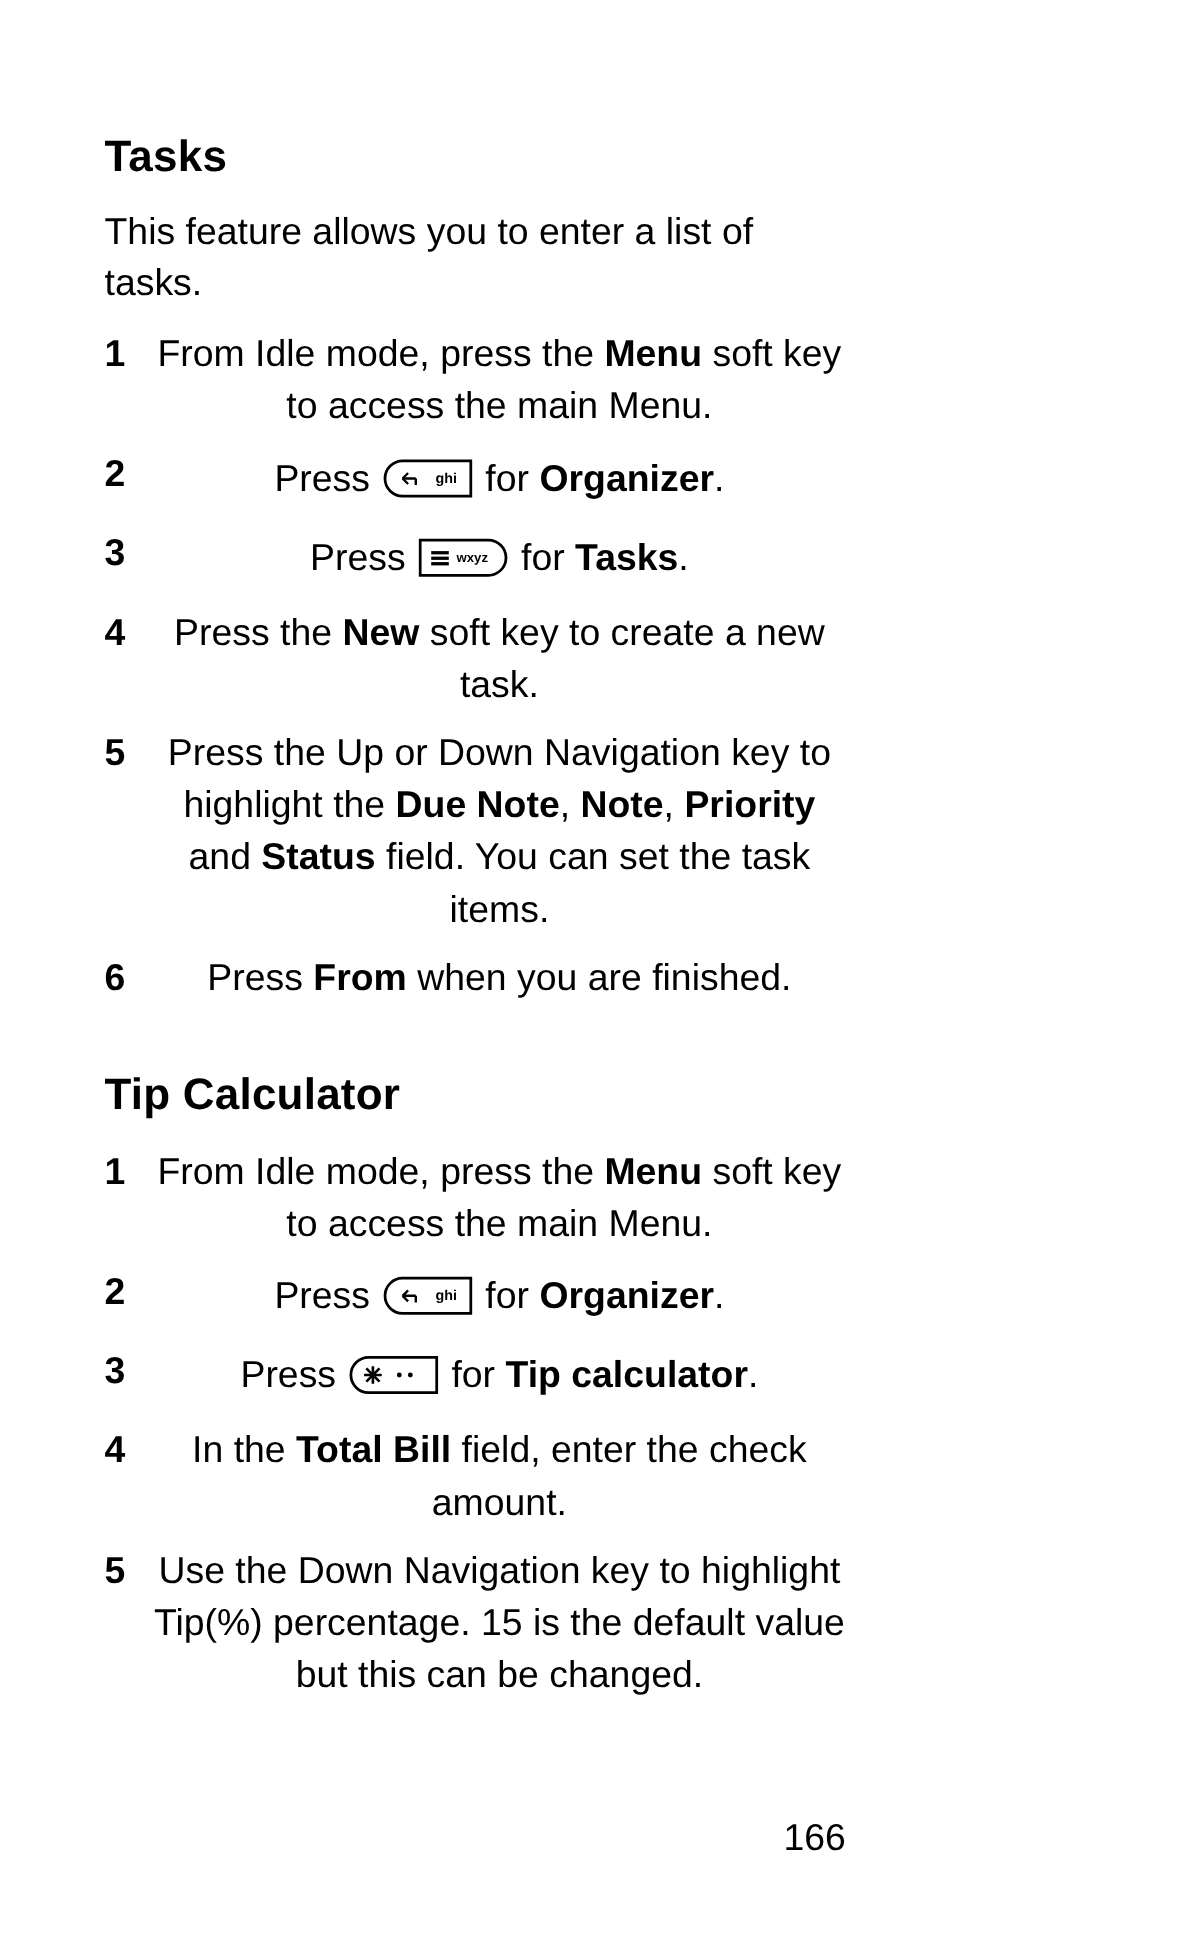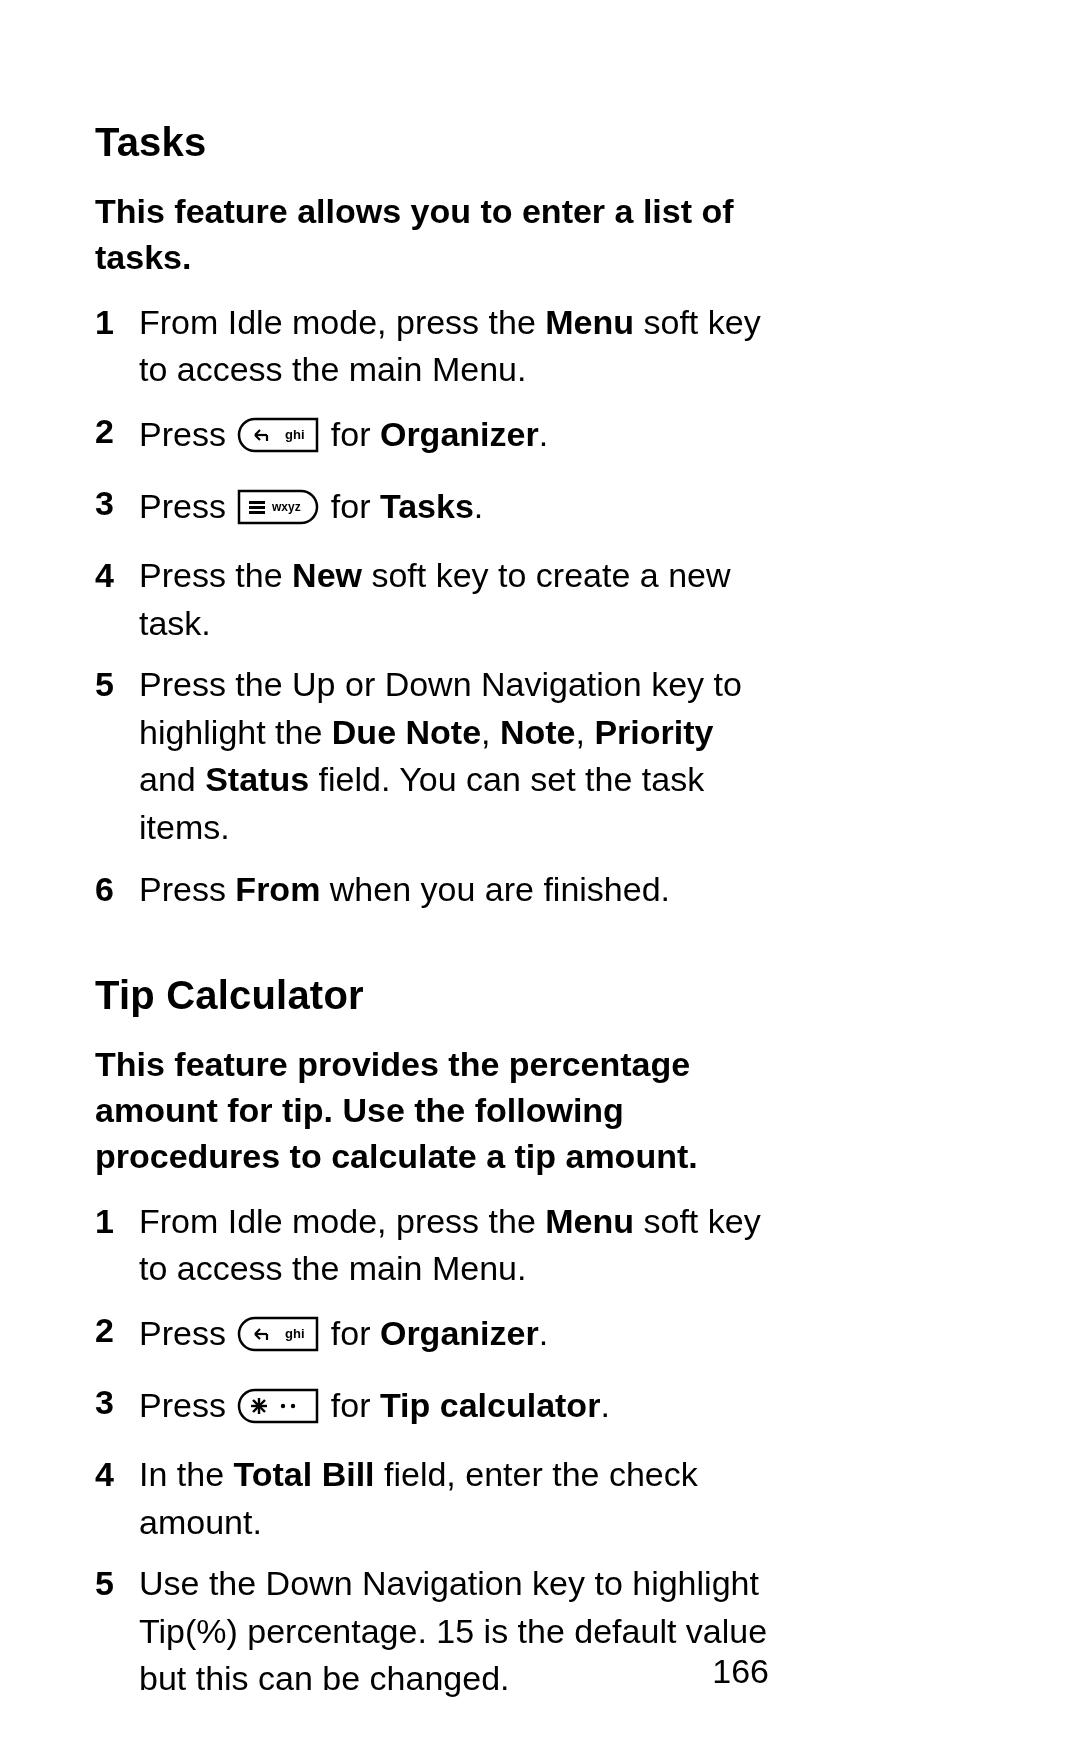--- a/index.html
+++ b/index.html
@@ -17,29 +17,30 @@
     position: relative;
   }
   h2.section-heading {
     font-size: 40px;
     font-weight: 600;
     margin: 0 0 24px 0;
     letter-spacing: 0.2px;
   }
   p.intro {
     font-size: 34px;
-    font-weight: 700;
+    font-weight: 400;
     margin: 0 0 18px 0;
     line-height: 1.35;
   }
   ol.steps {
     list-style: none;
     margin: 0 0 60px 0;
     padding: 0;
     counter-reset: step;
+    text-align: center;
   }
   ol.steps > li {
     position: relative;
     padding-left: 44px;
     font-size: 34px;
     font-weight: 300;
     line-height: 1.4;
     margin-bottom: 14px;
   }
   ol.steps > li::before {
@@ -119,21 +120,20 @@
     <li>
       <span>Press the Up or Down Navigation key to highlight the </span><strong class="kw">Due Note</strong><span>, </span><strong class="kw">Note</strong><span>, </span><strong class="kw">Priority</strong><span> and </span><strong class="kw">Status</strong><span> field. You can set the task items.</span>
     </li>
 
     <li>
       <span>Press </span><strong class="kw">From</strong><span> when you are finished.</span>
     </li>
   </ol>
 
   <h2 class="section-heading">Tip Calculator</h2>
-  <p class="intro">This feature provides the percentage amount for tip. Use the following procedures to calculate a tip amount.</p>
 
   <ol class="steps">
     <li>
       <span>From Idle mode, press the </span><strong class="kw">Menu</strong><span> soft key to access the main Menu.</span>
     </li>
 
     <li>
       <span>Press </span><span class="key">
         <svg width="82" height="36" viewBox="0 0 82 36">
           <path d="M18 2 H80 V34 H18 A16 16 0 0 1 18 2 Z" fill="#fff" stroke="#000" stroke-width="2.5"></path>

